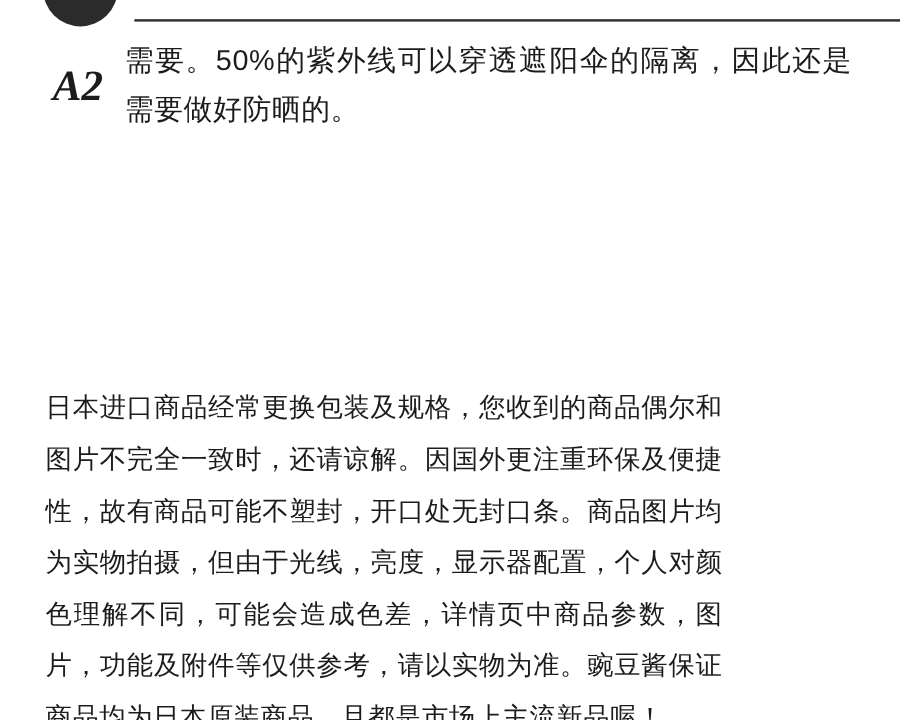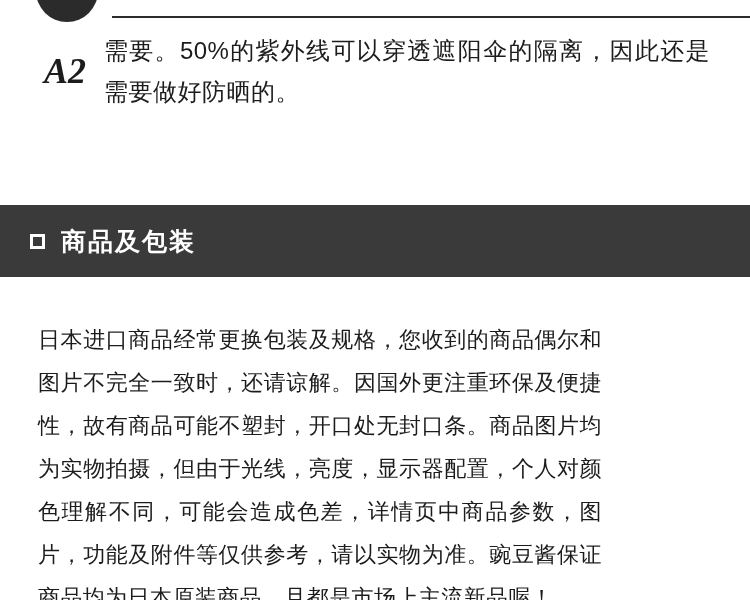--- a/index.html
+++ b/index.html
@@ -136,22 +136,18 @@
     <div class="top-rule"></div>
   </div>
 
   <div class="answer-block">
     <div class="answer-row">
       <div class="a-label">A2</div>
       <div class="a-text">需要。50%的紫外线可以穿透遮阳伞的隔离，因此还是需要做好防晒的。</div>
     </div>
   </div>
 
-  <div class="section-bar">
-    <div class="section-marker"></div>
-    <div class="section-title">商品及包装</div>
-  </div>
 
   <div class="body-block">
     <div class="body-text">日本进口商品经常更换包装及规格，您收到的商品偶尔和图片不完全一致时，还请谅解。因国外更注重环保及便捷性，故有商品可能不塑封，开口处无封口条。商品图片均为实物拍摄，但由于光线，亮度，显示器配置，个人对颜色理解不同，可能会造成色差，详情页中商品参数，图片，功能及附件等仅供参考，请以实物为准。豌豆酱保证商品均为日本原装商品，且都是市场上主流新品喔！</div>
   </div>
 
 </div>
 
 </body></html>

